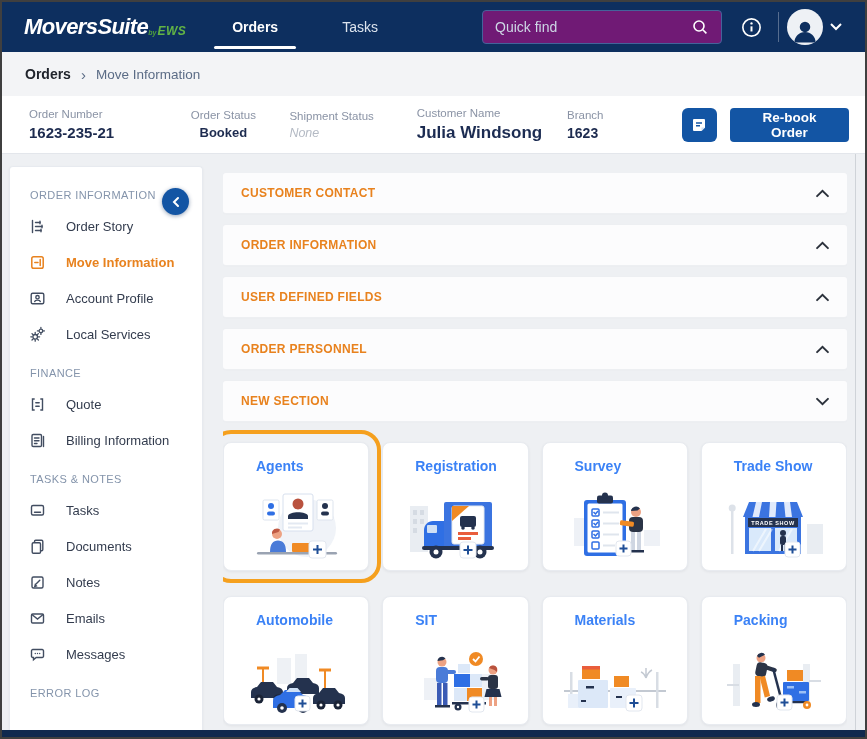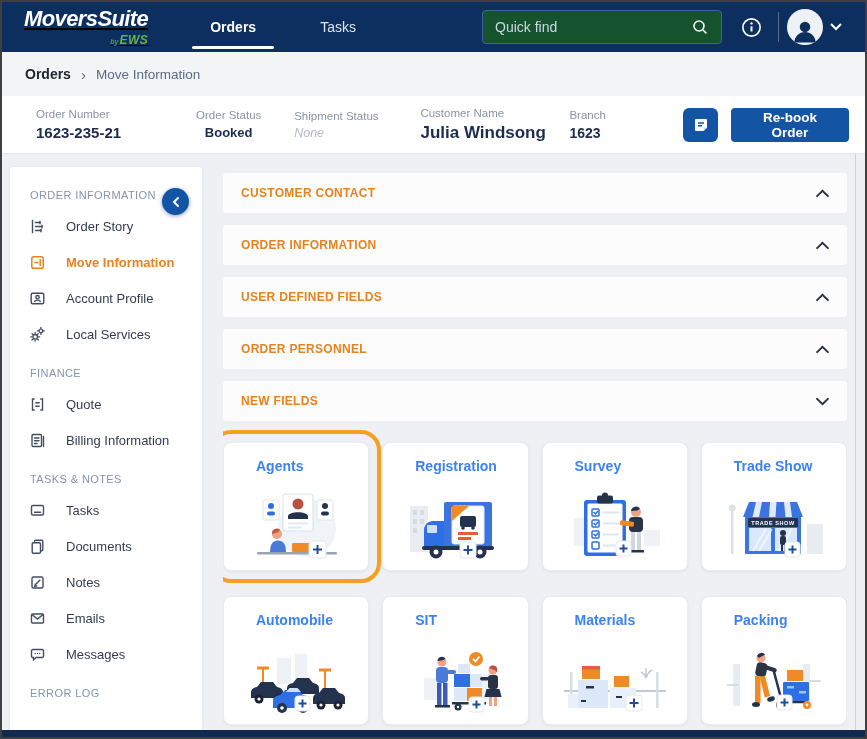--- a/index.html
+++ b/index.html
@@ -3,53 +3,53 @@
 <meta charset="utf-8">
 <style>
   * { box-sizing: border-box; margin: 0; padding: 0; }
   body { font-family: "Liberation Sans", sans-serif; background:#fff; }
   .frame { width:867px; height:739px; border:2px solid #3f3f3f; background:#eef0f3;
            position:relative; overflow:hidden; display:flex; flex-direction:column; }
 
   
   .topnav { height:50px; background:#0d2f5f; display:flex; align-items:center;
             padding:0 16px 0 22px; flex-shrink:0; }
-  .logo { display:flex; flex-direction:column; line-height:1; margin-right:30px; cursor:default;text-decoration:underline; }
+  .logo { display:flex; flex-direction:row; line-height:1; margin-right:14px; cursor:default; }
   .logo-main { color:#fff; font-size:22px; font-weight:bold; font-style:italic; letter-spacing:-0.6px; }
   .logo-sub { align-self:flex-end; margin-top:1px; font-style:italic; font-weight:bold; }
   .logo-by { font-size:7px; color:#4f9e3c; margin-right:1px; }
   .logo-co { font-size:12px; color:#62b445; letter-spacing:0.5px; }
   .tabs { display:flex; height:50px; }
   .tab { position:relative; display:flex; align-items:center; padding:0 32px;
          color:#dce4ee; font-size:14px; cursor:pointer; }
   .tab.active { color:#fff; font-weight:bold; }
   .tab-underline { position:absolute; left:14px; right:14px; bottom:3px; height:3px;
                    background:#fff; border-radius:2px; }
   .nav-spacer { flex:1; }
-  .search { width:240px; height:34px; background:#14532d; border:1px solid #44639a;
+  .search { width:240px; height:34px; background:#701a75; border:1px solid #44639a;
             border-radius:4px; display:flex; align-items:center; padding:12px 12px; }
   .search input { flex:1; background:transparent; border:0; outline:0; color:#e8edf4;
                   font-size:14px; font-family:inherit; }
   .search input::placeholder { color:#cdd7e5; opacity:1; }
   .nav-iconbtn { width:38px; height:38px; display:flex; align-items:center; justify-content:center;
                  cursor:pointer; background:transparent; border:0; }
   .nav-sep { width:1px; height:30px; background:rgba(255,255,255,0.3); margin:0 8px; }
   .avatar { width:36px; height:36px; border-radius:50%; background:#eef1f5; overflow:hidden;
             display:flex; align-items:flex-end; justify-content:center; cursor:pointer; }
 
   
   .breadcrumb { height:44px; background:#f3f4f6; display:flex; align-items:center;
                 padding-left:23px; gap:10px; flex-shrink:0; }
   .crumb-root { font-size:14px; font-weight:bold; color:#20242c; cursor:pointer; }
   .crumb-sep  { font-size:15px; color:#5b6c86; }
   .crumb-cur  { font-size:13.5px; color:#5b6c86; }
 
   
   .order-header { background:#fff; border-bottom:1px solid #e3e6eb; display:flex;
-                  align-items:center; padding:0 16px 0 34px; height:58px; flex-shrink:0; }
+                  align-items:center; padding:0 16px 0 27px; height:58px; flex-shrink:0; }
   .field { display:flex; flex-direction:column; gap:4px; }
   .f1 { width:134px; } .f2 { width:138px;text-align:center; } .f3 { width:157px; } .f4 { width:133px; } .f5 { width:120px; }
   .f-label { font-size:11.5px; color:#8a93a5; }
   .f-value { font-size:13px; font-weight:bold; color:#1d2b4f; }
   .v-num { font-size:15px; }
   .v-name { font-size:17px; color:#1c2c52; }
   .v-none { font-style:italic; font-weight:normal; color:#b4bac4; font-size:12.5px; }
   .v-branch { font-size:14px; }
   .header-actions { margin-left:auto; display:flex; align-items:flex-end; gap:13px; }
   .note-btn { width:37px; height:34px; background:#1355a4; border:0; border-radius:6px;
@@ -326,21 +326,21 @@
             <path d="M1 6.4L6 1.6l5 4.8" stroke="#2b313b" stroke-width="1.8" fill="none" stroke-linecap="round"></path>
           </svg>
       </div>
       <div class="section-bar">
         <span class="section-title">ORDER PERSONNEL</span>
         <svg viewBox="0 0 12 8" width="13" height="9">
             <path d="M1 6.4L6 1.6l5 4.8" stroke="#2b313b" stroke-width="1.8" fill="none" stroke-linecap="round"></path>
           </svg>
       </div>
       <div class="section-bar">
-        <span class="section-title">NEW FIELDS</span>
+        <span class="section-title">NEW SECTION</span>
         <svg viewBox="0 0 12 8" width="13" height="9">
             <path d="M1 1.6L6 6.4l5-4.8" stroke="#2b313b" stroke-width="1.8" fill="none" stroke-linecap="round"></path>
           </svg>
       </div>
 
       <div class="cards">
 
         <div class="card highlight">
           <span class="card-title">Agents</span>
           <div class="card-illus">

